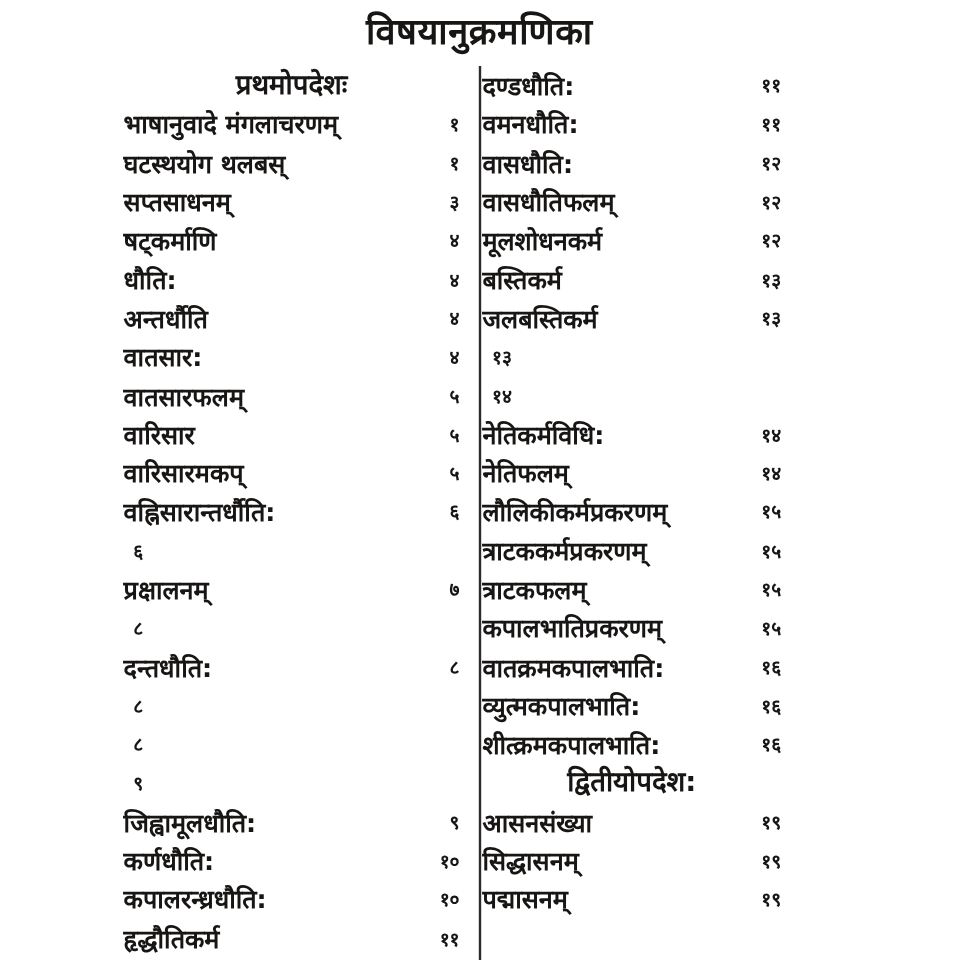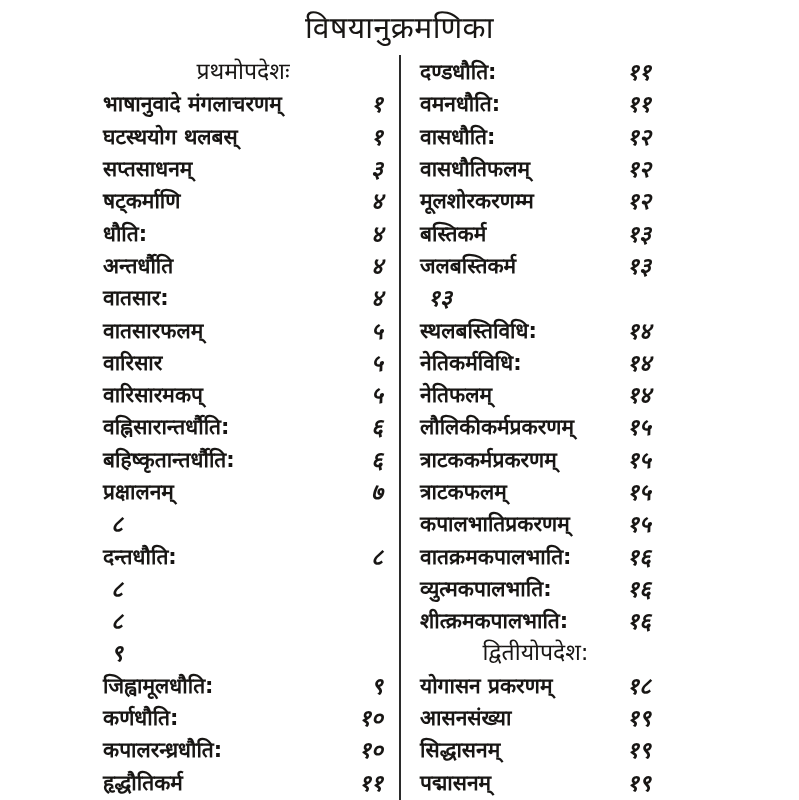--- a/index.html
+++ b/index.html
@@ -15,64 +15,63 @@
     overflow: hidden;
     font-family: "DejaVu Sans", sans-serif;
     color: #181614;
   }
   .title {
     margin: 0;
     padding-top: 7px;
     height: 48px;
     text-align: center;
     font-size: 30px;
-    font-weight: 400;
+    font-weight: 700;
     line-height: 42px;
     letter-spacing: 0.5px;
   }
   .columns {
     display: flex;
     height: 745px;
   }
   .col {
     box-sizing: border-box;
   }
   .col-left {
     width: 399px;
     padding: 0 16px 0 103px;
   }
   .col-right {
     width: 362px;
     border-left: 2px solid #2b2b2b;
-    padding: 0 110px 0 19px;
+    padding: 0 110px 0 1px;
   }
   .col-header {
     height: 32.3px;
     line-height: 32.3px;
     text-align: center;
     font-size: 23px;
-    font-weight: 400;
+    font-weight: 700;
     white-space: nowrap;
   }
   .entry-row {
     display: flex;
     justify-content: space-between;
     align-items: center;
     height: 32.3px;
   }
   .entry-title {
     font-size: 21px;
     font-weight: 700;
     white-space: nowrap;
   }
   .entry-page {
-    font-size: 23px;
+    font-size: 16px;
     font-weight: 700;
     padding-left: 8px;
-    font-style: italic;
   }
 </style>
 </head>
 <body>
 
 <div class="page">
   <h1 class="title">विषयानुक्रमणिका</h1>
   <div class="columns">
     <div class="col col-left">
       <div class="col-header">प्रथमोपदेशः</div>
@@ -115,21 +114,20 @@
           </div>
           <div class="entry-row">
             <span class="entry-title">वारिसारमकप्</span>
             <span class="entry-page">५</span>
           </div>
           <div class="entry-row">
             <span class="entry-title">वह्निसारान्तर्धौति:</span>
             <span class="entry-page">६</span>
           </div>
           <div class="entry-row">
-            <span class="entry-title">बहिष्कृतान्तर्धौति:</span>
             <span class="entry-page">६</span>
           </div>
           <div class="entry-row">
             <span class="entry-title">प्रक्षालनम्</span>
             <span class="entry-page">७</span>
           </div>
           <div class="entry-row">
             <span class="entry-page">८</span>
           </div>
           <div class="entry-row">
@@ -175,36 +173,35 @@
           </div>
           <div class="entry-row">
             <span class="entry-title">वासधौति:</span>
             <span class="entry-page">१२</span>
           </div>
           <div class="entry-row">
             <span class="entry-title">वासधौतिफलम्</span>
             <span class="entry-page">१२</span>
           </div>
           <div class="entry-row">
-            <span class="entry-title">मूलशोरकरणम्म</span>
+            <span class="entry-title">मूलशोधनकर्म</span>
             <span class="entry-page">१२</span>
           </div>
           <div class="entry-row">
             <span class="entry-title">बस्तिकर्म</span>
             <span class="entry-page">१३</span>
           </div>
           <div class="entry-row">
             <span class="entry-title">जलबस्तिकर्म</span>
             <span class="entry-page">१३</span>
           </div>
           <div class="entry-row">
             <span class="entry-page">१३</span>
           </div>
           <div class="entry-row">
-            <span class="entry-title">स्थलबस्तिविधि:</span>
             <span class="entry-page">१४</span>
           </div>
           <div class="entry-row">
             <span class="entry-title">नेतिकर्मविधि:</span>
             <span class="entry-page">१४</span>
           </div>
           <div class="entry-row">
             <span class="entry-title">नेतिफलम्</span>
             <span class="entry-page">१४</span>
           </div>
@@ -232,24 +229,20 @@
             <span class="entry-title">व्युत्मकपालभाति:</span>
             <span class="entry-page">१६</span>
           </div>
           <div class="entry-row">
             <span class="entry-title">शीत्क्रमकपालभाति:</span>
             <span class="entry-page">१६</span>
           </div>
         </div>
       <div class="col-header">द्वितीयोपदेश:</div>
       <div class="entries">
-          <div class="entry-row">
-            <span class="entry-title">योगासन प्रकरणम्</span>
-            <span class="entry-page">१८</span>
-          </div>
           <div class="entry-row">
             <span class="entry-title">आसनसंख्या</span>
             <span class="entry-page">१९</span>
           </div>
           <div class="entry-row">
             <span class="entry-title">सिद्धासनम्</span>
             <span class="entry-page">१९</span>
           </div>
           <div class="entry-row">
             <span class="entry-title">पद्मासनम्</span>

